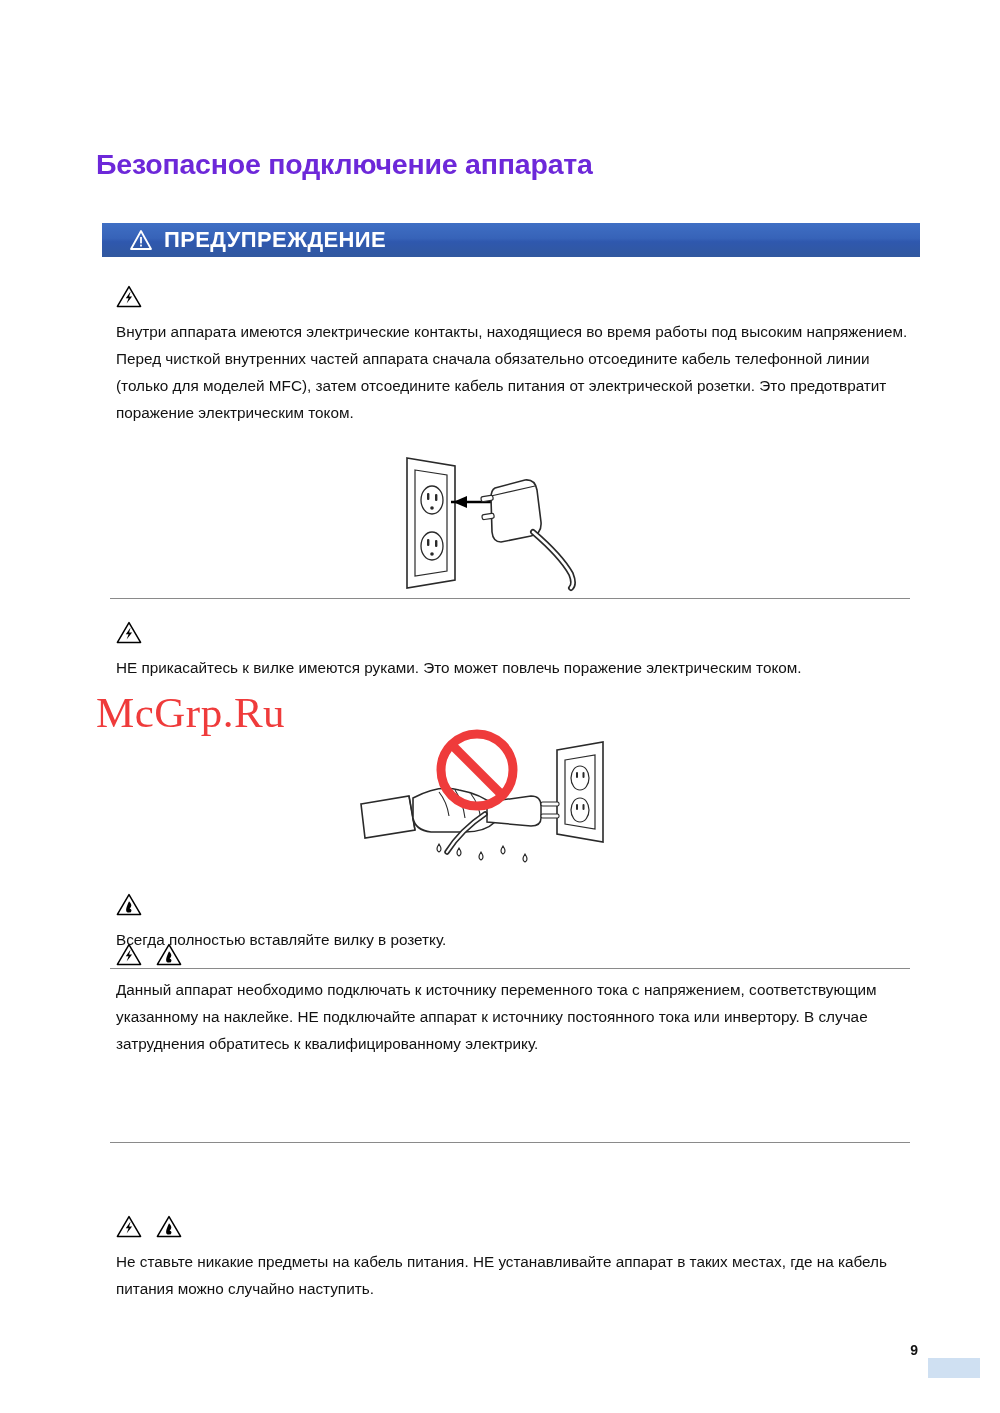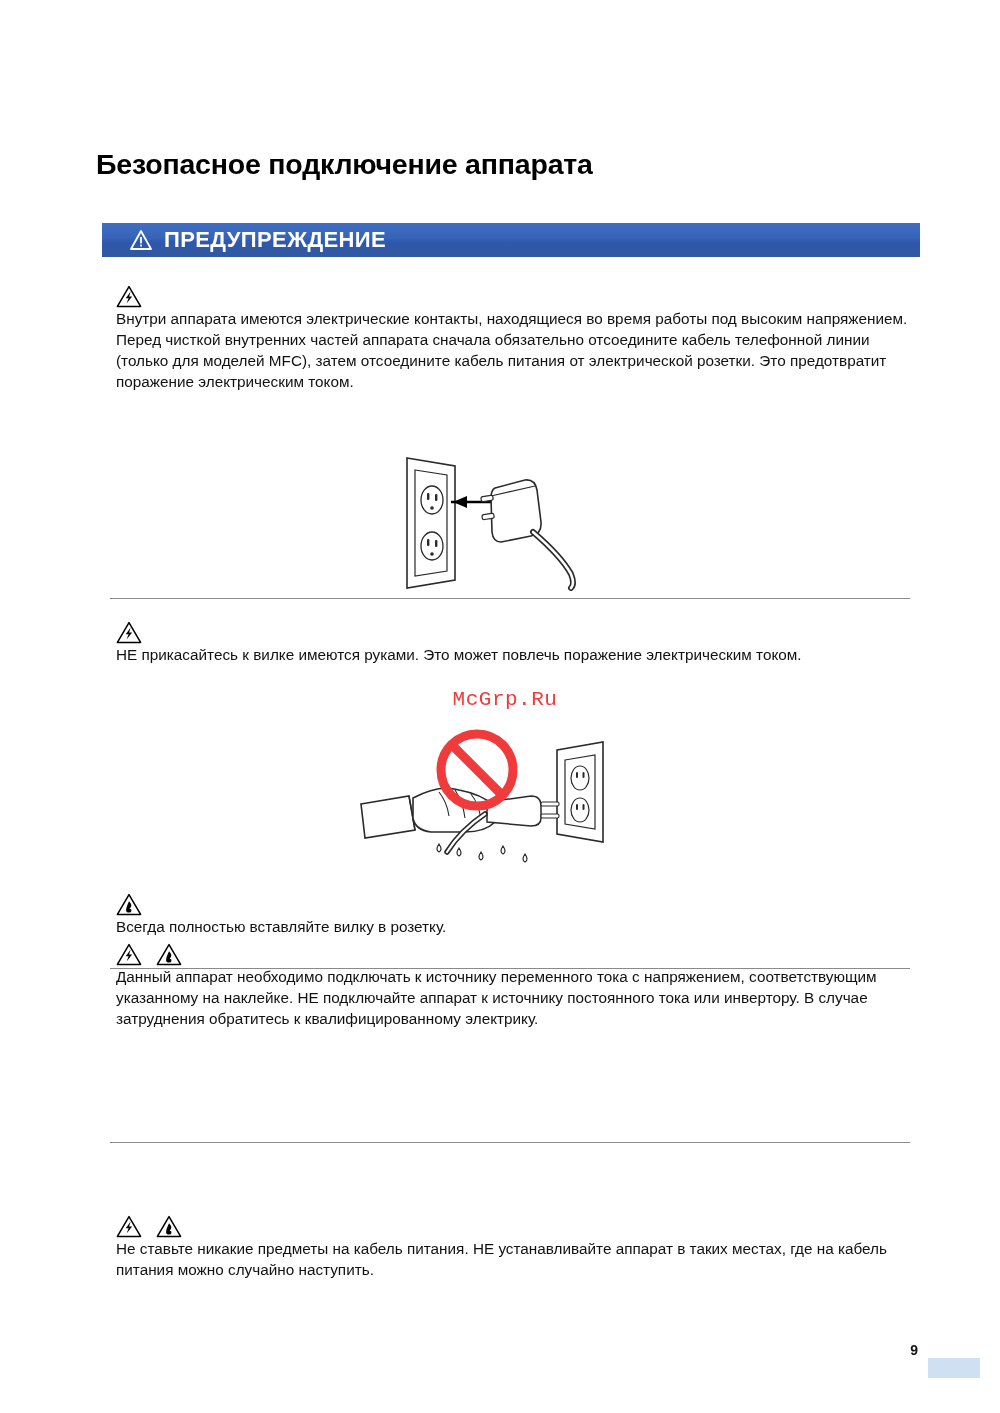--- a/index.html
+++ b/index.html
@@ -25,21 +25,21 @@
     width: 824px;
     height: 1413px;
   }
   .page-title {
     position: absolute;
     left: 0;
     top: 148px;
     font-size: 28.5px;
     font-weight: bold;
     letter-spacing: -0.2px;
-    color: #000000;
+    color: #6d28d9;
   }
   .warning-bar {
     position: absolute;
     left: 6px;
     top: 223px;
     width: 818px;
     height: 34px;
     background: linear-gradient(to bottom, #3f6fc4 0%, #3763b8 45%, #2f58ae 55%, #31589f 100%);
     display: flex;
     align-items: center;
@@ -61,46 +61,47 @@
   }
   .icons {
     height: 30px;
     display: flex;
     align-items: flex-end;
     gap: 14px;
     margin-left: 14px;
   }
   .para {
     font-size: 15.3px;
-    line-height: 21px;
+    line-height: 27px;
     color: #111;
+    margin-top: 10px;
     margin-left: 14px;
     width: 800px;
   }
   .rule {
     position: absolute;
     left: 14px;
     width: 800px;
     height: 1px;
     background: #8a8a8a;
   }
   .figure {
     position: absolute;
     left: 0;
     width: 818px;
     text-align: center;
   }
   .watermark {
     position: absolute;
     left: 0;
     width: 818px;
-    text-align: center;
+    text-align: left;
     color: #ef3b3b;
-    font-family: Liberation Mono, monospace;
-    font-size: 21px;
+    font-family: Liberation Serif, serif;
+    font-size: 43px;
     letter-spacing: 0.5px;
   }
   .footer-num {
     position: absolute;
     right: 82px;
     top: 1342px;
     font-size: 14px;
     font-weight: bold;
     color: #111;
   }

